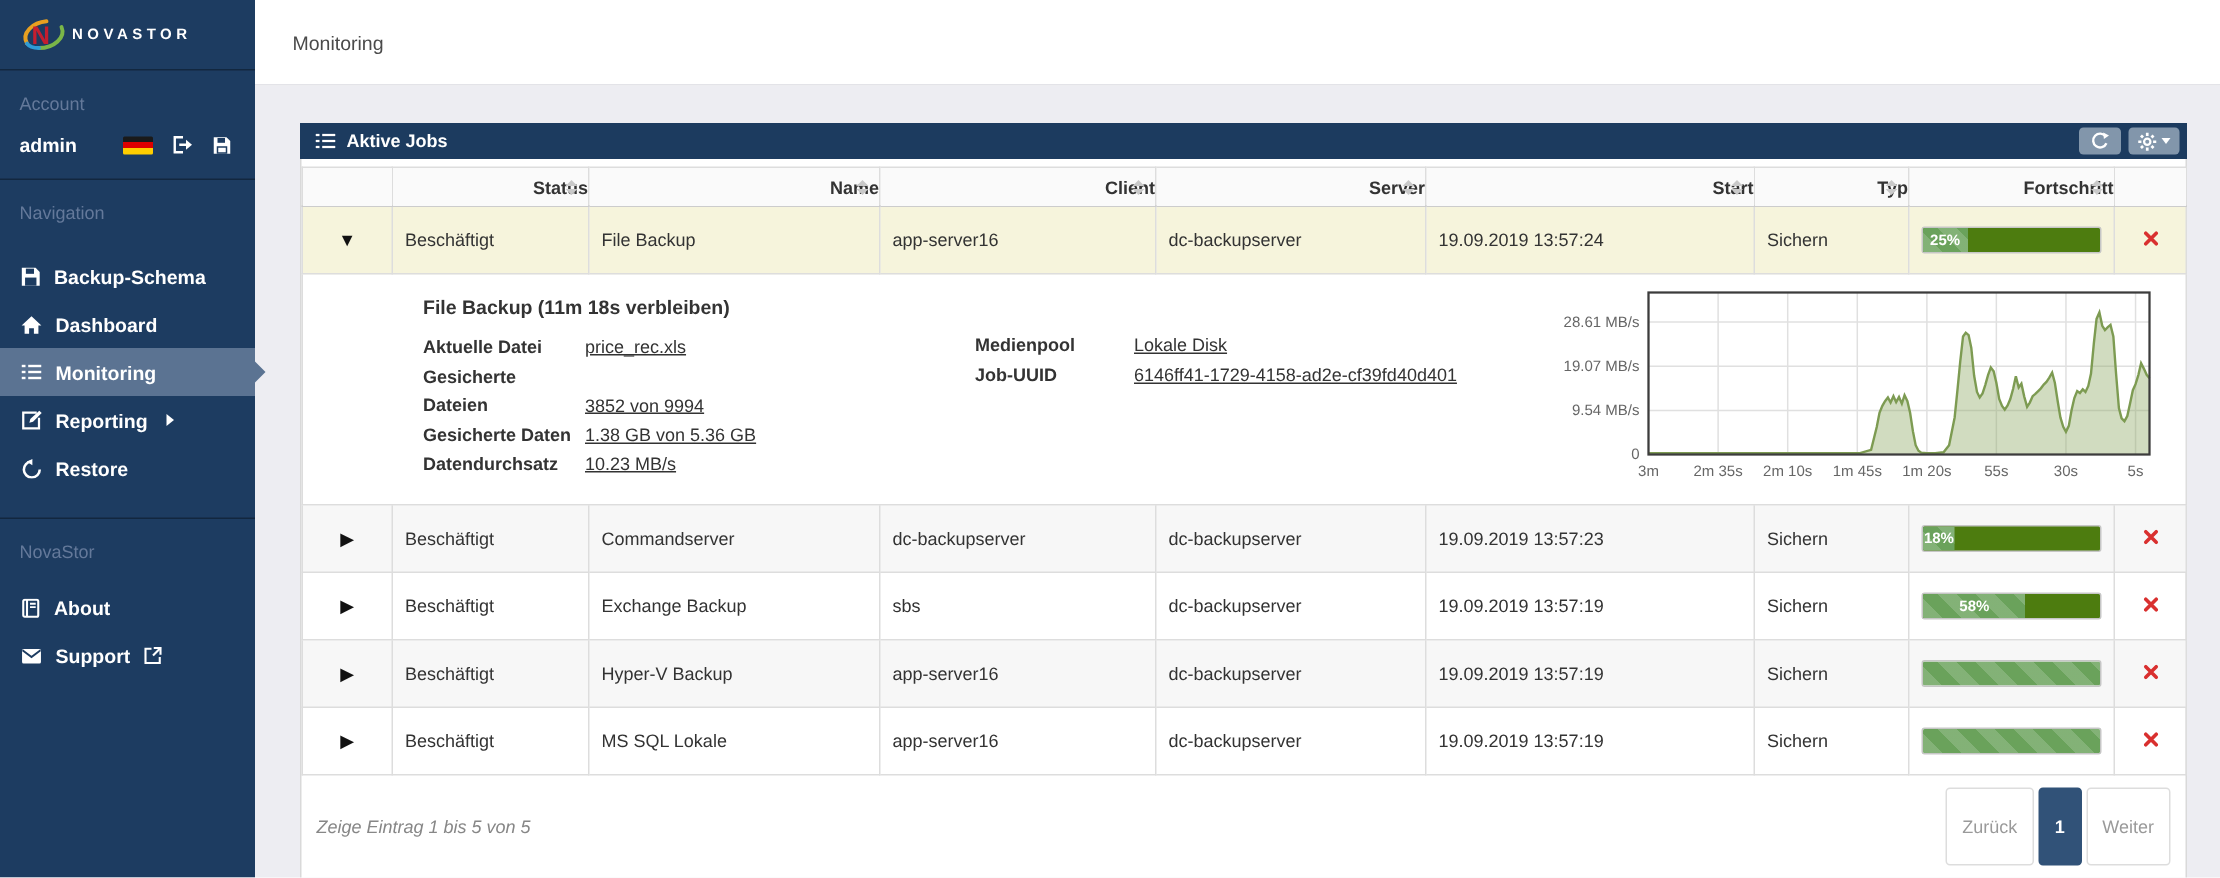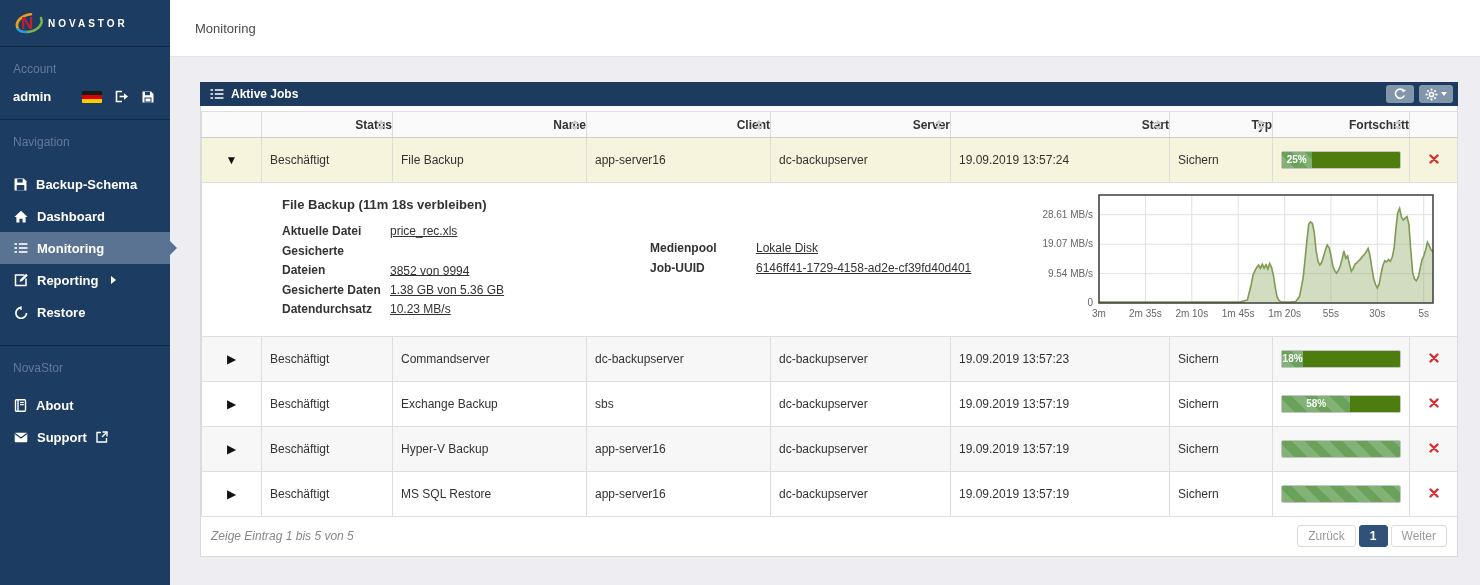--- a/index.html
+++ b/index.html
@@ -55,31 +55,31 @@
   .progress-fill { height:100%; background:#6aa25b; background-image:repeating-linear-gradient(45deg, rgba(255,255,255,.17) 0 9px, rgba(255,255,255,0) 9px 18px); text-align:center; }
   .progress-fill span { font-size:10px; font-weight:bold; color:#fff; line-height:16px; }
 
   
   td.detail-cell { padding:0; background:#fff; }
   .detail-inner { position:relative; height:153px; }
   .detail-main { position:absolute; left:80px; top:14px; }
   .detail-title { font-size:13px; font-weight:bold; margin-bottom:10px; }
   .kv-row { line-height:19.5px; font-size:12px;text-decoration:underline; }
   .kv-row .k { display:inline-block; width:108px; font-weight:bold; }
-  .detail-mid { position:absolute; left:448px; top:56px; }
+  .detail-mid { position:absolute; left:448px; top:38px; }
   .detail-mid .k { width:106px; }
   .chart-wrap { position:absolute; right:18px; top:4px; }
   .grid { stroke:#e0e0e0; stroke-width:1; }
   .ylab, .xlab { font-size:10px; fill:#666; font-family:"Liberation Sans",sans-serif; }
 
   
   .table-footer { display:flex; align-items:center; padding:8px 10px 9px 10px; }
   .footer-info { font-size:12px; color:#878787; font-style:italic; }
   .pagination { margin-left:auto; display:flex; gap:3px; }
-  .page-btn { font-size:12px; border:1px solid #ddd; background:#fff; color:#9a9a9a; border-radius:3px; padding:3px 10px; cursor:pointer; }
+  .page-btn { font-size:12px; border:1px solid #ddd; background:#fff; color:#9a9a9a; border-radius:3px; padding:18px 10px; cursor:pointer; }
   .page-btn.active { background:#315278; border-color:#315278; color:#fff; font-weight:bold; }
 
   svg.sicon { display:block; }
 </style>
 </head>
 <body>
 
 <div class="sidebar">
   <div class="logo-block">
     <svg class="sicon" width="34" height="28" viewBox="0 0 34 28">
@@ -390,21 +390,21 @@
               <svg class="sicon" width="10" height="10" viewBox="0 0 10 10">
                 <path d="M1.5 1.5 L8.5 8.5 M8.5 1.5 L1.5 8.5" stroke="#d9302f" stroke-width="2.4" stroke-linecap="round"></path>
               </svg>
             </button>
           </td>
         </tr>
 
         <tr>
           <td class="expander">▶</td>
           <td>Beschäftigt</td>
-          <td>MS SQL Restore</td>
+          <td>MS SQL Lokale</td>
           <td>app-server16</td>
           <td>dc-backupserver</td>
           <td>19.09.2019 13:57:19</td>
           <td>Sichern</td>
           <td>
             <div class="progressbar">
               <div class="progress-fill" style="width: 100%;"><span></span></div>
             </div>
           </td>
           <td class="cancel-cell">

